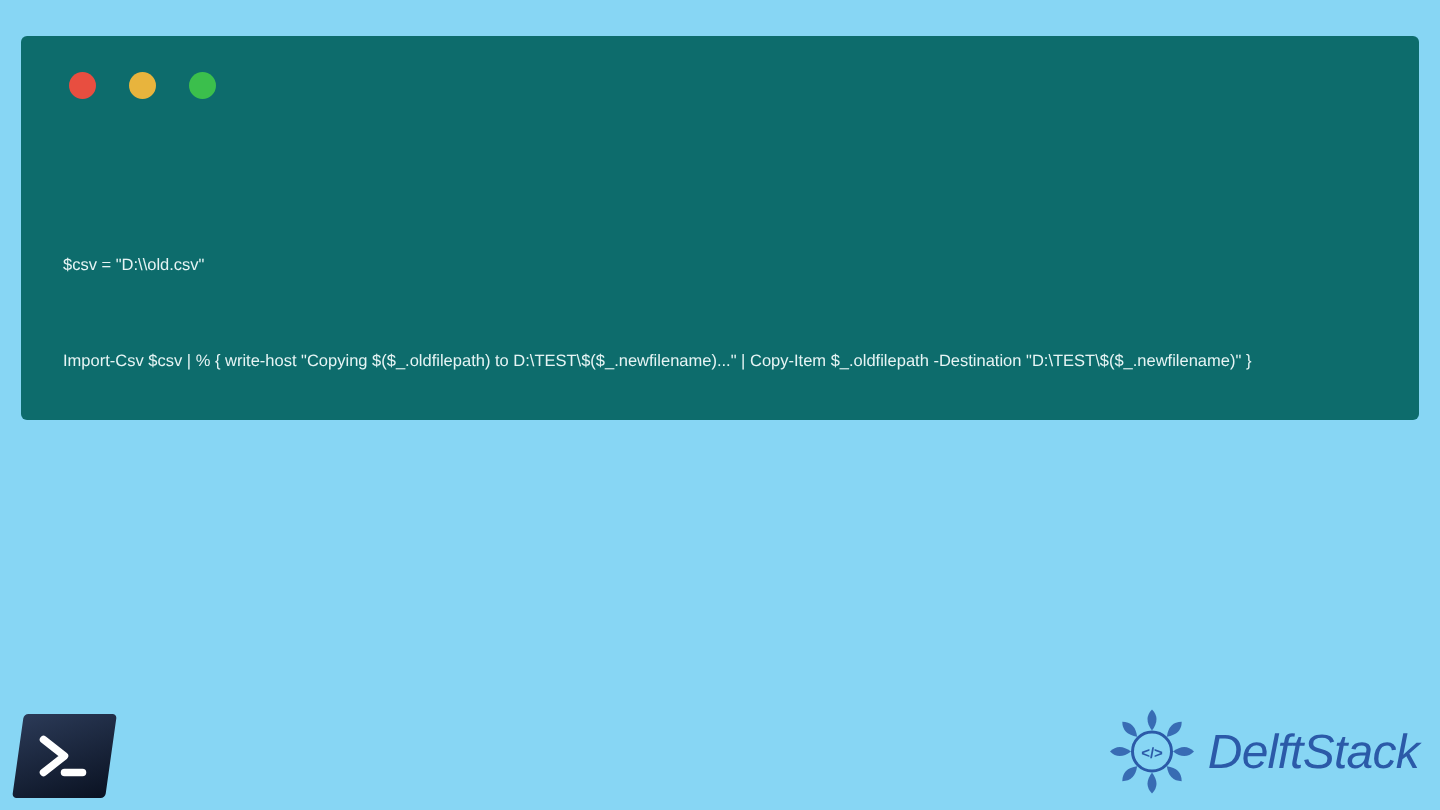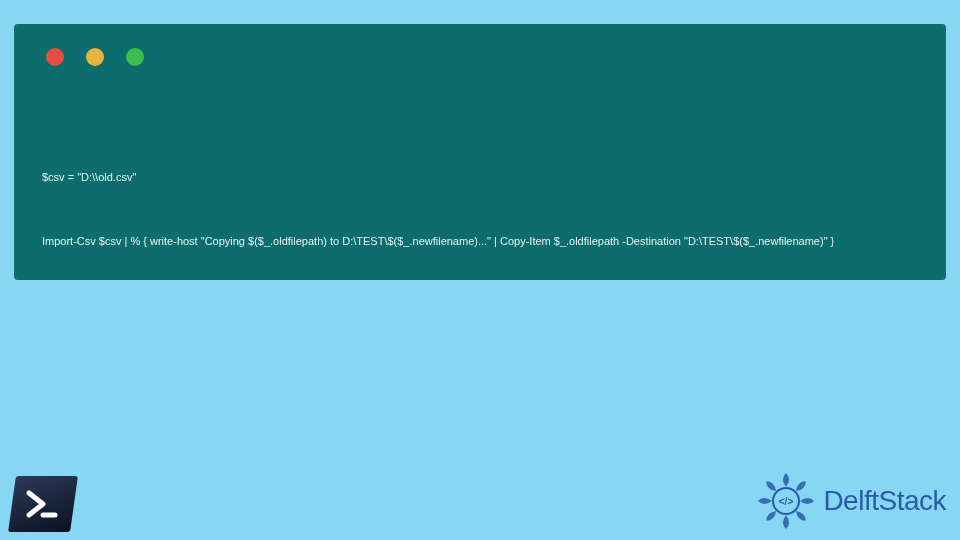--- a/index.html
+++ b/index.html
@@ -62,24 +62,25 @@
 
   .delft-logo {
     position: absolute;
     right: 14px;
     bottom: 8px;
     display: flex;
     align-items: center;
     gap: 6px;
   }
   .delft-text {
-    font-size: 28px;
+    font-size: 32px;
     font-weight: 500;
     color: #2b5aa8;
     letter-spacing: -0.5px;
+    font-style: italic;
   }
   .delft-badge {
     width: 62px;
     height: 62px;
     position: relative;
   }
 </style>
 </head>
 <body>
 

